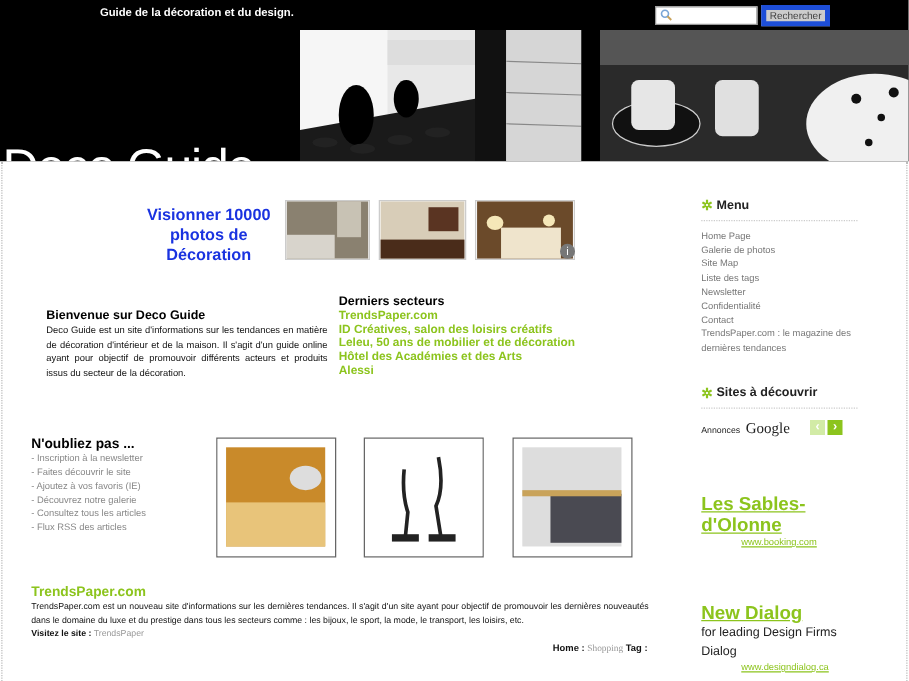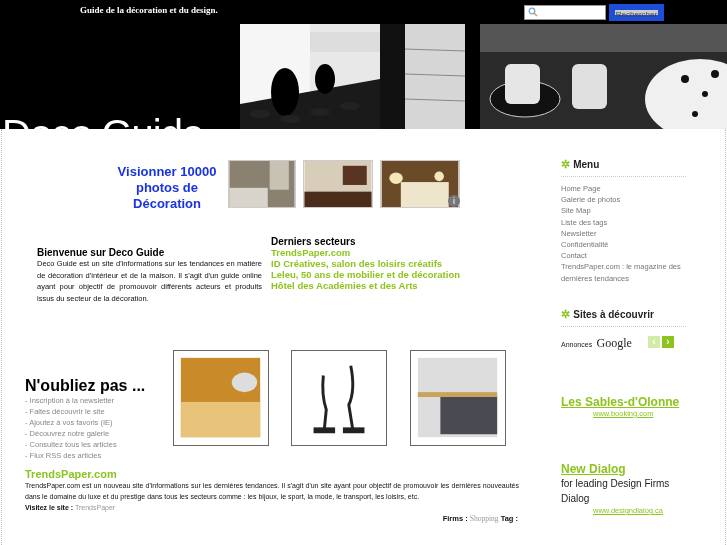--- a/index.html
+++ b/index.html
@@ -1,56 +1,56 @@
 <!DOCTYPE html>
 <html><head>
 <meta charset="utf-8">
 <style>
   * { margin:0; padding:0; box-sizing:border-box; }
   html, body { width:727px; height:545px; overflow:hidden; background:#fff; font-family:"Liberation Sans", sans-serif; }
   #wrap { position:relative; width:727px; height:545px; }
   #topbar { position:absolute; left:0; top:0; width:727px; height:24px; background:#000; }
-  #tagline { position:absolute; left:80px; top:5px; color:#fff; font-size:9px; font-weight:bold; font-family:Liberation Serif, serif; }
+  #tagline { position:absolute; left:80px; top:5px; color:#fff; font-size:9px; font-weight:bold; font-family:Liberation Sans, sans-serif; }
   #search-input { position:absolute; left:524px; top:5px; width:82px; height:15px; background:#fff; border:1px solid #999; font-size:9px; padding-left:14px; }
   #search-icon { position:absolute; left:528px; top:7px; width:10px; height:10px; }
-  #search-btn { position:absolute; left:609px; top:4px; width:55px; height:17px; background:#ccc; border:6px solid #1d4ed8; color:#444; font-size:8px; font-family:"Liberation Sans", sans-serif; }
+  #search-btn { position:absolute; left:609px; top:4px; width:55px; height:17px; background:#ccc; border:4px solid #1d4ed8; color:#444; font-size:8px; font-family:"Liberation Sans", sans-serif; }
   #banner { position:absolute; left:0; top:24px; width:727px; height:105px; background:#000; overflow:hidden; }
   #logo { position:absolute; left:2px; top:90px; color:#fff; font-size:40px; font-family:"Liberation Sans", sans-serif; letter-spacing:-1px; line-height:40px; }
   .bimg { position:absolute; top:0; height:105px; }
   #page { position:absolute; left:1px; top:129px; width:725px; height:416px; border-left:1px dotted #bbb; border-right:1px dotted #bbb; }
   .promo-text { position:absolute; left:106px; top:164px; width:122px; color:#1a33e0; font-weight:bold; font-size:13px; line-height:16px; text-align:center; }
   .thumb { position:absolute; top:160px; height:48px; border:1px solid #ccc; }
   .info-icon { position:absolute; left:448px; top:195px; width:12px; height:12px; border-radius:50%; background:#777; color:#fff; font-size:9px; text-align:center; line-height:12px; }
   h3.h { font-size:10px; font-weight:bold; color:#000; }
   #welcome { position:absolute; left:15px; top:247px; width:225px;margin-left:22px; }
   #welcome p { font-size:7.5px; line-height:11.5px; color:#111; text-align:justify; }
   #articles { position:absolute; left:271px; top:236px; width:240px; }
   #articles a { display:block; color:#8cc41d; font-weight:bold; font-size:9.5px; line-height:11px; text-decoration:none; }
   #remember { position:absolute; left:25px; top:349px; width:140px; }
-  #remember h3 { font-size:16px;margin-top:28px; }
+  #remember h3 { font-size:11px; }
   #remember a { display:block; color:#888; font-size:7.5px; line-height:11px; text-decoration:none; }
   .pframe { position:absolute; top:350px; width:96px; height:96px; border:1px solid #666; background:#fff; }
   #trends { position:absolute; left:25px; top:468px; width:494px; }
   #trends h3 { color:#8cc41d; font-size:11px; }
   #trends p { font-size:7px; line-height:11px; color:#111; text-align:justify; }
   #trends .gl { color:#999; }
   #tagline2 { position:absolute; left:300px; top:514px; width:218px; text-align:right; font-size:7.5px; color:#111; }
   #tagline2 .gl { color:#999;font-family:Liberation Serif, serif; }
   #sidebar { position:absolute; left:561px; top:158px; width:125px; }
   .side-h { font-size:10px; font-weight:bold; color:#222; border-bottom:1px dotted #ccc; padding-bottom:5px; margin-bottom:6px; display:flex; align-items:center; gap:3px; }
   .star { color:#8cc41d; font-size:11px; }
   #menu a { display:block; color:#777; font-size:7.5px; line-height:11.2px; text-decoration:none; }
   #sites { position:absolute; left:561px; top:308px; width:125px; }
   #ads-label { display:flex; align-items:center; justify-content:space-between; margin-top:2px; }
   .annonces { font-size:7px; color:#222; }
   .google { font-family:"Liberation Serif", serif; font-size:12px; color:#222; }
   .arrows { display:flex; gap:2px; }
   .arr { width:12px; height:12px; color:#fff; font-size:10px; font-weight:bold; text-align:center; line-height:12px; }
   .ad { margin-top:10px; }
-  .ad .t { color:#8cc41d; font-size:12px; font-weight:bold; text-decoration:underline; display:block;margin-top:44px; }
+  .ad .t { color:#8cc41d; font-size:15px; font-weight:bold; text-decoration:underline; display:block;margin-top:44px; }
   .ad .d { color:#222; font-size:10px; line-height:15px; }
   .ad .u { color:#8cc41d; font-size:7.5px; text-decoration:underline; display:block;margin-left:32px; }
 </style>
 </head>
 <body>
 
 <div id="wrap">
   <div id="topbar">
     <span id="tagline">Guide de la décoration et du design.</span>
     <input id="search-input" type="text" placeholder="" style="">
@@ -126,20 +126,21 @@
     <h3 class="h">Bienvenue sur Deco Guide</h3>
     <p>Deco Guide est un site d'informations sur les tendances en matière de décoration d'intérieur et de la maison. Il s'agit d'un guide online ayant pour objectif de promouvoir différents acteurs et produits issus du secteur de la décoration.</p>
   </div>
 
   <div id="articles">
     <h3 class="h">Derniers secteurs</h3>
     <a>TrendsPaper.com</a>
     <a>ID Créatives, salon des loisirs créatifs</a>
     <a>Leleu, 50 ans de mobilier et de décoration</a>
     <a>Hôtel des Académies et des Arts</a>
+    <a>Alessi</a>
   </div>
 
   <div id="remember">
     <h3 class="h">N'oubliez pas ...</h3>
     <a>- Inscription à la newsletter</a>
     <a>- Faites découvrir le site</a>
     <a>- Ajoutez à vos favoris (IE)</a>
     <a>- Découvrez notre galerie</a>
     <a>- Consultez tous les articles</a>
     <a>- Flux RSS des articles</a>
@@ -165,21 +166,21 @@
       <rect x="7" y="7" width="81" height="81" fill="#ddd"></rect>
       <rect x="30" y="45" width="58" height="40" fill="#4a4a52"></rect>
       <rect x="7" y="42" width="81" height="5" fill="#c9a35a"></rect>
     </svg>
 
   <div id="trends">
     <h3 class="h">TrendsPaper.com</h3>
     <p><span>TrendsPaper.com est un nouveau site d'informations sur les dernières tendances. Il s'agit d'un site ayant pour objectif de promouvoir les dernières nouveautés dans le domaine du luxe et du prestige dans tous les secteurs comme : les bijoux, le sport, la mode, le transport, les loisirs, etc.</span><br><b>Visitez le site :</b> <a class="gl">TrendsPaper</a></p>
   </div>
   <div id="tagline2">
-    <b>Firms :</b> <a class="gl">Shopping</a> <b>Tag :</b>
+    <b>Home :</b> <a class="gl">Shopping</a> <b>Tag :</b>
   </div>
 
   <div id="sidebar">
     <div class="side-h">
         <span class="star">✲</span>
         <span>Menu</span>
       </div>
     <div id="menu">
       <a>Home Page</a>
       <a>Galerie de photos</a>

